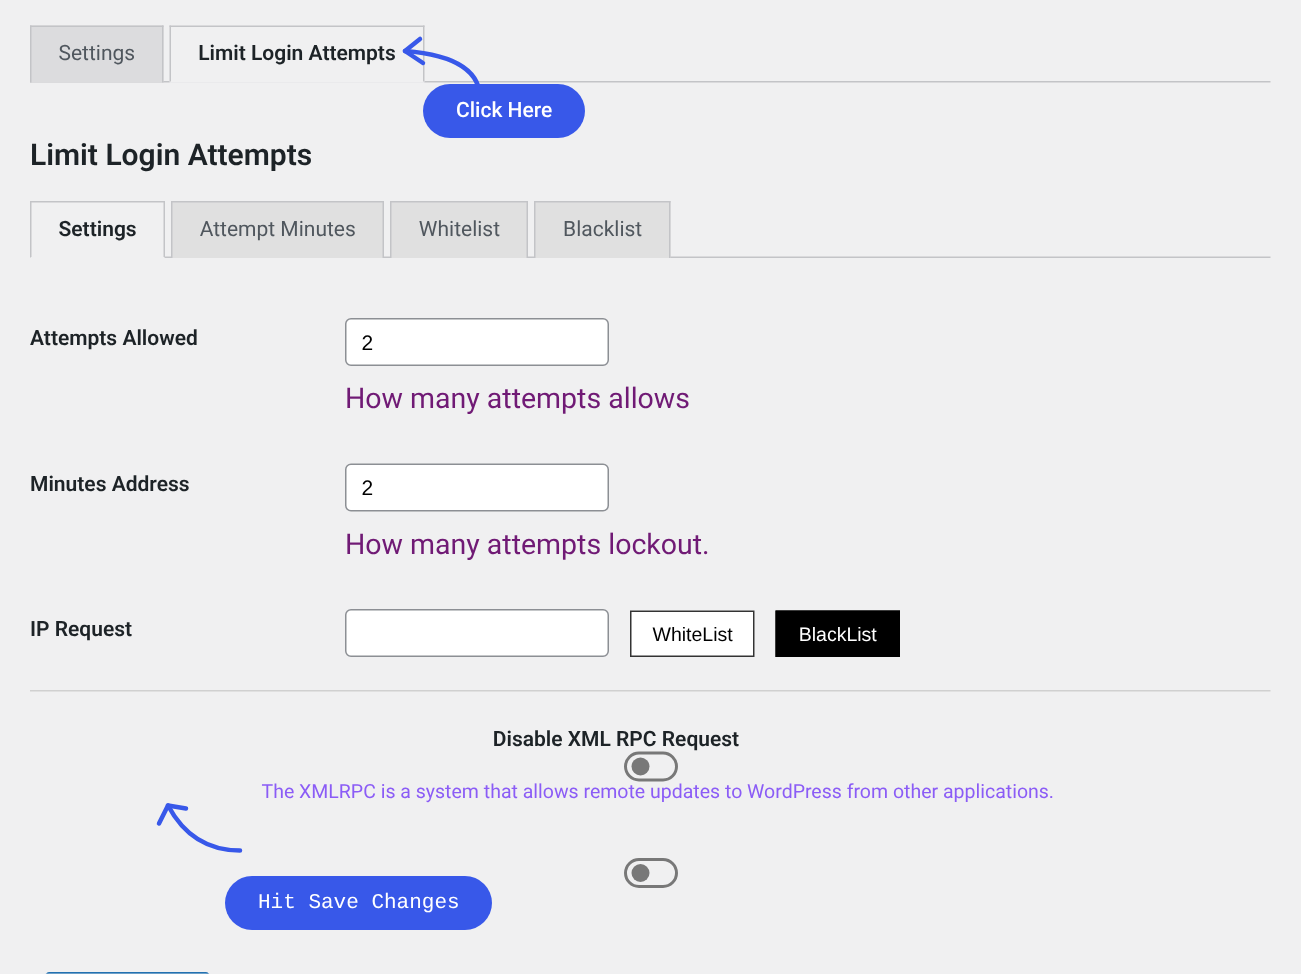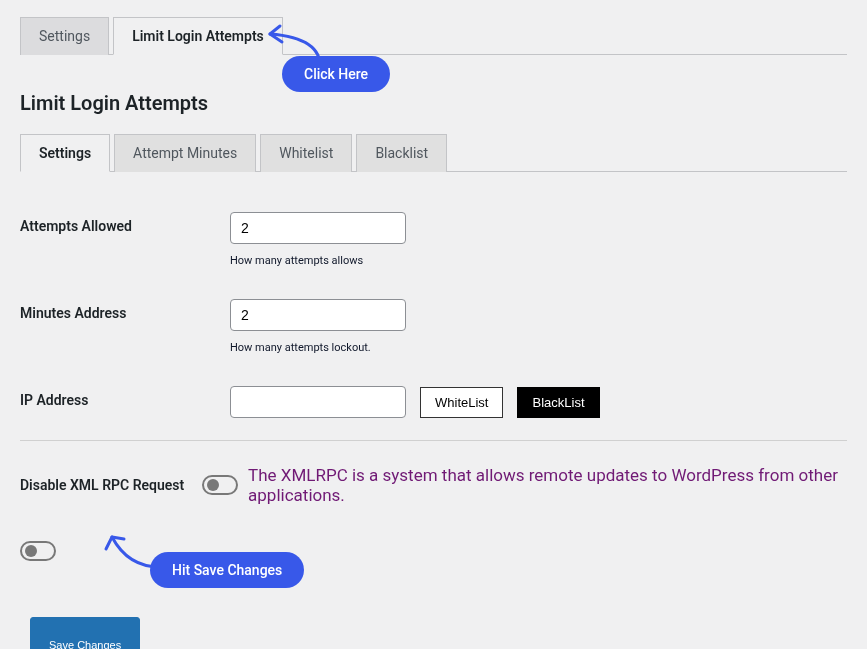--- a/index.html
+++ b/index.html
@@ -87,22 +87,22 @@
       width: 176px;
       height: 32px;
       padding: 4px 10px;
       border: 1px solid #8c8f94;
       border-radius: 4px;
       font-size: 14px;
       background: #fff;
     }
     .help-text {
       display: block;
-      font-size: 11px;
-      color: #0f172a;
+      font-size: 19px;
+      color: #701a75;
       margin-top: 10px;
     }
     .ip-row {
       display: flex;
       align-items: center;
       gap: 14px;
     }
     .btn-whitelist {
       padding: 7px 14px;
       background: #fff;
@@ -121,20 +121,21 @@
     }
     .hr-line {
       border: none;
       border-top: 1px solid #d0d0d0;
       margin: 6px 0 6px 0;
     }
     .toggle-row {
       display: flex;
       align-items: center;
       padding: 18px 0;
+      flex-direction: column;
     }
     .toggle-label {
       width: 210px;
       font-size: 14px;
       font-weight: 600;
       color: #1d2327;
     }
     .toggle-switch {
       width: 36px;
       height: 20px;
@@ -149,22 +150,22 @@
       content: '';
       position: absolute;
       width: 12px;
       height: 12px;
       background: #787878;
       border-radius: 50%;
       top: 2px;
       left: 3px;
     }
     .toggle-desc {
-      font-size: 17px;
-      color: #701a75;
+      font-size: 13px;
+      color: #8b5cf6;
       margin-left: 10px;
     }
     .save-btn {
       padding: 21px 18px;
       background: #2271b1;
       border: 1px solid #2271b1;
       color: #fff;
       font-size: 11px;
       border-radius: 3px;
       cursor: pointer;
@@ -178,22 +179,23 @@
       padding: 10px 22px;
       border-radius: 22px;
       font-size: 14px;
       font-weight: 500;
     }
     .callout-1 {
       top: 56px;
       left: 282px;
     }
     .callout-2 {
-      top: 552px;
+      top: 584px;
       left: 150px;
+      font-family: Liberation Mono, monospace;
     }
     .arrow {
       position: absolute;
       stroke: #3858e9;
       fill: none;
     }
     .arrow-1 {
       top: 20px;
       left: 260px;
       width: 70px;
@@ -242,21 +244,21 @@
 
 <div class="form-row">
   <div class="form-label">Minutes Address</div>
   <div class="form-control-area">
     <input type="text" class="text-input" value="2" style="">
     <span class="help-text">How many attempts lockout.</span>
   </div>
 </div>
 
 <div class="form-row">
-  <div class="form-label">IP Address</div>
+  <div class="form-label">IP Request</div>
   <div class="form-control-area ip-row">
     <input type="text" class="text-input" value="" style="">
     <button class="btn-whitelist">WhiteList</button>
     <button class="btn-blacklist">BlackList</button>
   </div>
 </div>
 
 <hr class="hr-line">
 
 <div class="toggle-row">

